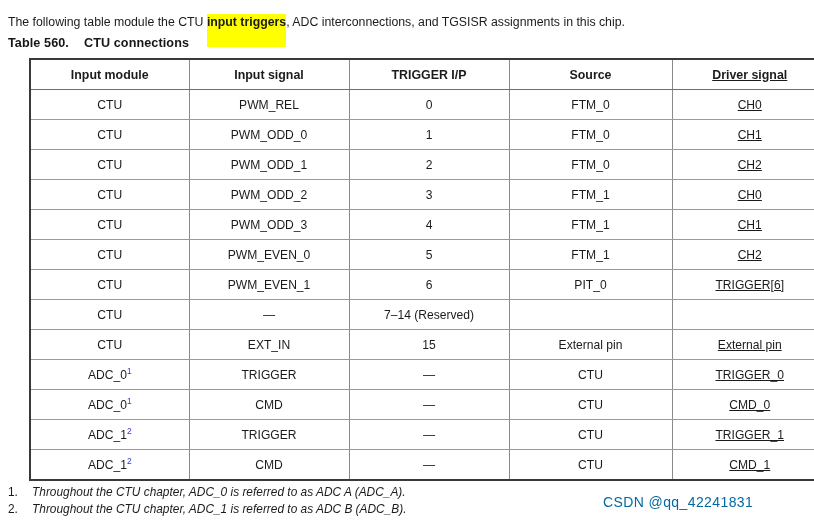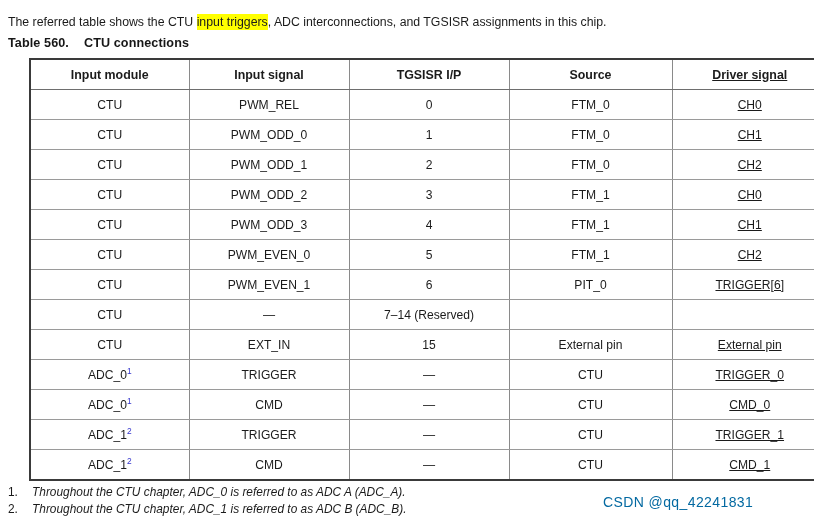--- a/index.html
+++ b/index.html
@@ -28,21 +28,22 @@
     left: 8px;
     top: 2px;
     width: 800px;
     font-size: 12.3px;
     line-height: 16px;
     color: #1b1b1b;
     white-space: nowrap;
   }
   .hl {
     background: #ffff00;
-    padding: 1px 0 1px 0;
+    padding: 1px 0 18px 0;
+    font-weight: bold;
   }
 
   
   .caption {
     position: absolute;
     left: 8px;
     top: 36px;
     font-size: 12.6px;
     font-weight: bold;
     color: #171717;
@@ -124,40 +125,40 @@
     color: #0369a1;
     letter-spacing: 0.4px;
     user-select: none;
   }
 </style>
 </head>
 <body>
 
 <div class="page">
 
-  <p class="intro"><span>The referred table shows the CTU </span><span class="hl">input triggers</span><span>, ADC interconnections, and TGSISR assignments in this chip.</span></p>
+  <p class="intro"><span>The following table module the CTU </span><span class="hl">input triggers</span><span>, ADC interconnections, and TGSISR assignments in this chip.</span></p>
 
   <div class="caption">
     <span class="cap-num">Table 560.</span><span>CTU connections</span>
   </div>
 
   <div class="tbl-wrap">
     <table class="ctu">
       <colgroup>
         <col class="c0">
           <col class="c1">
           <col class="c2">
           <col class="c3">
           <col class="c4">
       </colgroup>
       <thead>
         <tr>
           <th class="outer-l">Input module</th>
           <th>Input signal</th>
-          <th>TGSISR I/P</th>
+          <th>TRIGGER I/P</th>
           <th>Source</th>
           <th class="outer-r">Driver signal</th>
         </tr>
       </thead>
       <tbody id="tbody">
           <tr>
             <td class="outer-l">CTU</td>
             <td>PWM_REL</td>
             <td>0</td>
             <td>FTM_0</td>

